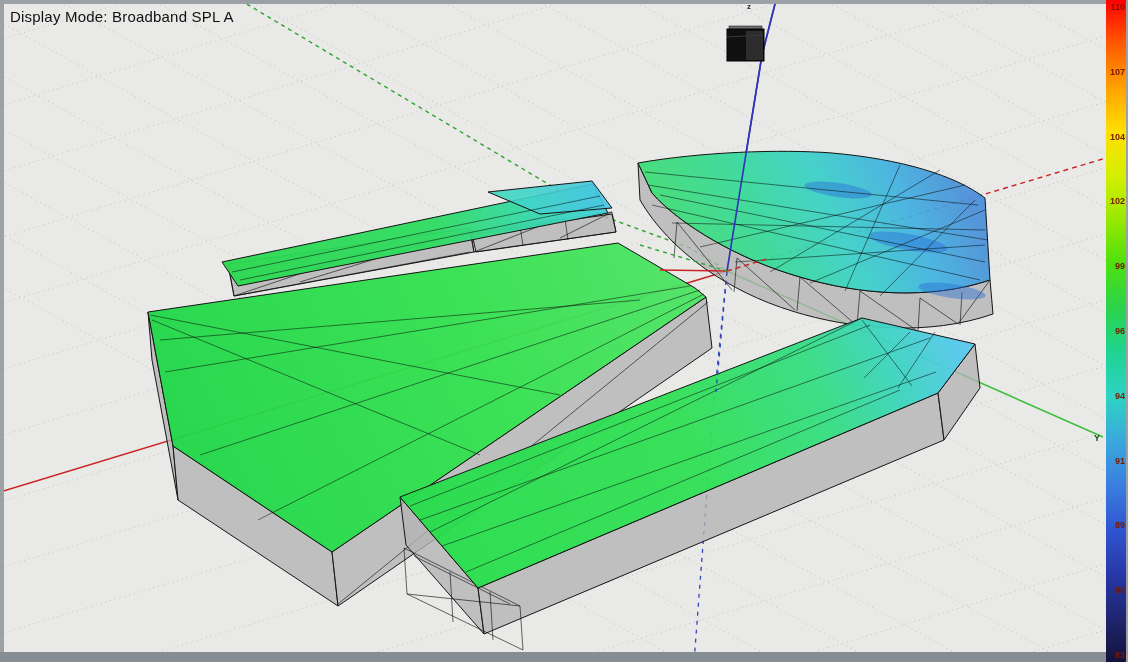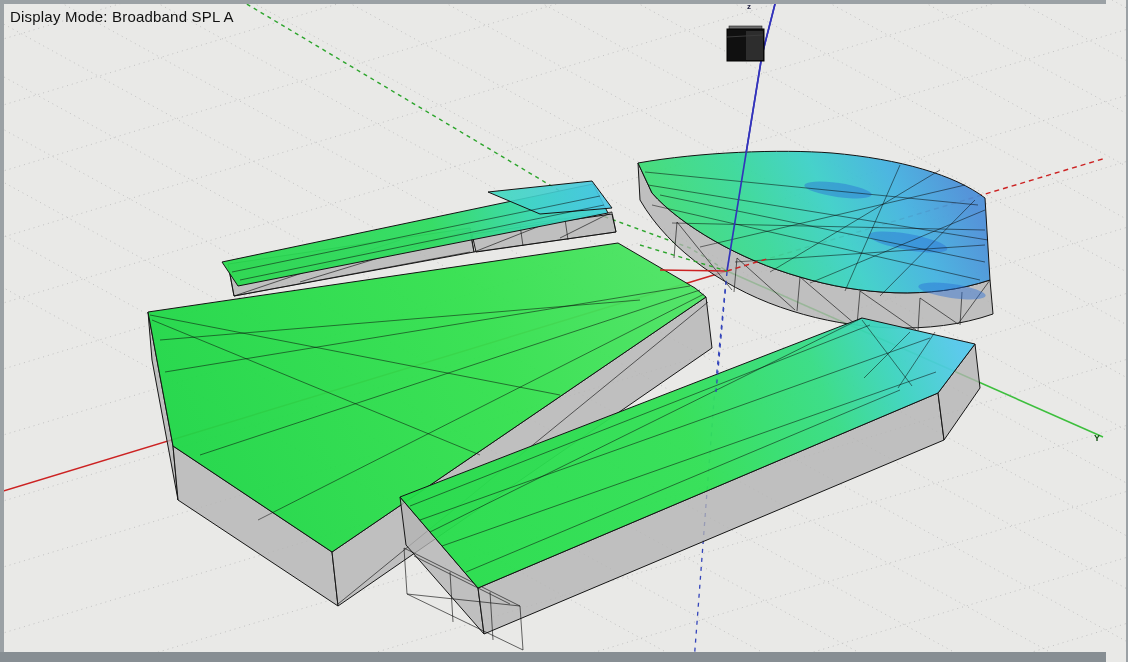--- a/index.html
+++ b/index.html
@@ -233,18 +233,34 @@
       <rect x="746" y="31" width="17" height="29" fill="#2d2d2d"></rect>
       <line x1="727" y1="37" x2="763" y2="35" stroke="#3a3a3a" stroke-width="1"></line>
     </g>
 
     <text class="axis-label" x="1094" y="441" font-size="9" fill="#0b4d0b">Y</text>
     <text class="axis-label" x="747" y="9" font-size="8" fill="#222244">z</text>
   </svg>
 
   <div class="display-mode">Display Mode: Broadband SPL A</div>
 
+  <div class="colorbar">
+    <div class="colorbar-gradient" style="background: linear-gradient(rgb(255, 0, 0), rgb(255, 90, 0), rgb(255, 163, 0), rgb(255, 224, 0), rgb(212, 239, 0), rgb(150, 232, 0), rgb(76, 224, 16), rgb(43, 211, 77), rgb(31, 212, 146), rgb(47, 210, 196), rgb(58, 168, 220), rgb(59, 126, 224), rgb(47, 85, 208), rgb(39, 56, 168), rgb(31, 37, 112), rgb(20, 18, 58));"></div>
+    <div class="colorbar-labels">
+        <span class="cb-label" style="top: 2px; color: rgb(122, 24, 0);">110</span>
+        <span class="cb-label" style="top: 66.8px; color: rgb(122, 24, 0);">107</span>
+        <span class="cb-label" style="top: 131.6px; color: rgb(122, 24, 0);">104</span>
+        <span class="cb-label" style="top: 196.4px; color: rgb(122, 24, 0);">102</span>
+        <span class="cb-label" style="top: 261.2px; color: rgb(122, 24, 0);">99</span>
+        <span class="cb-label" style="top: 326px; color: rgb(122, 24, 0);">96</span>
+        <span class="cb-label" style="top: 390.8px; color: rgb(122, 24, 0);">94</span>
+        <span class="cb-label" style="top: 455.6px; color: rgb(122, 24, 0);">91</span>
+        <span class="cb-label" style="top: 520.4px; color: rgb(122, 24, 0);">89</span>
+        <span class="cb-label" style="top: 585.2px; color: rgb(122, 24, 0);">86</span>
+        <span class="cb-label" style="top: 650px; color: rgb(122, 24, 0);">83</span>
+      </div>
+  </div>
 
   <div class="border-left"></div>
   <div class="border-top"></div>
   <div class="border-bottom"></div>
   <div class="border-right"></div>
 </div>
 
 </body></html>

